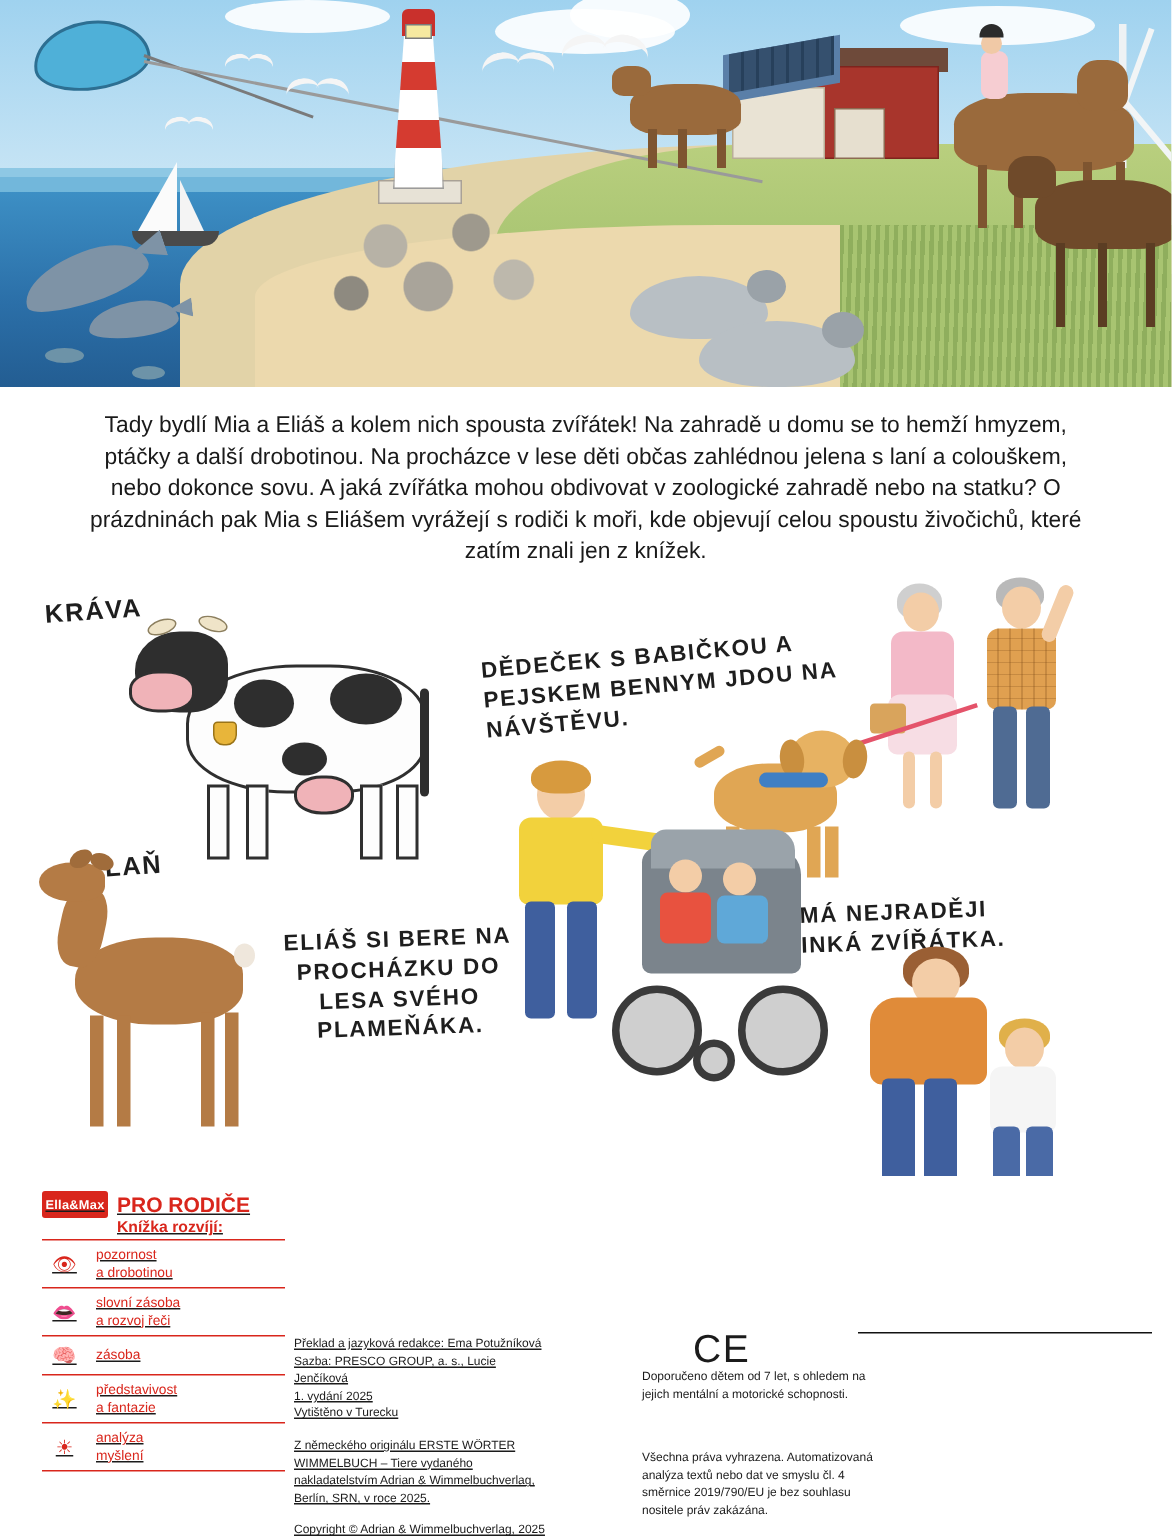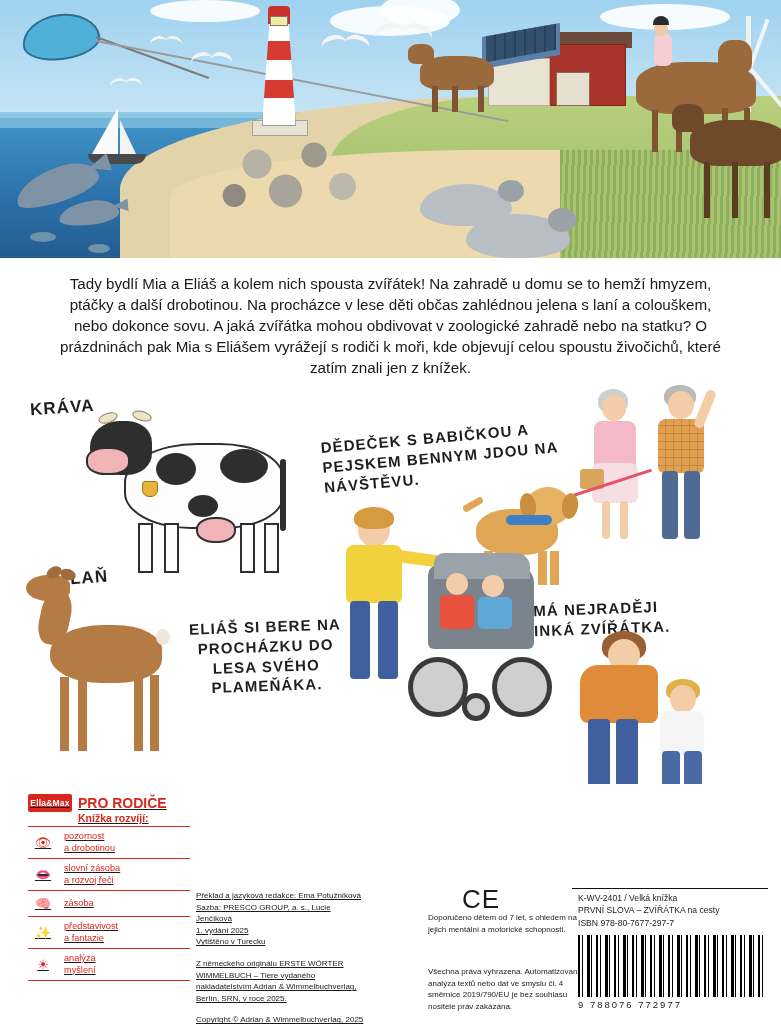--- a/index.html
+++ b/index.html
@@ -506,20 +506,13 @@
     <div style="white-space:pre-line;margin-top:10px;">Copyright © Adrian &amp; Wimmelbuchverlag, 2025
 Illustrations © Max Walther, 2025
 Czech edition © PRESCO GROUP, a. s., 2025</div>
   </div>
 
   <div class="ce">CE</div>
   <div class="warn">Doporučeno dětem od 7 let, s ohledem na jejich mentální a motorické schopnosti.</div>
   <div class="rights">Všechna práva vyhrazena. Automatizovaná analýza textů nebo dat ve smyslu čl. 4 směrnice 2019/790/EU je bez souhlasu nositele práv zakázána.</div>
 
   <div class="hr-top"></div>
-  <div class="isbnbox">
-    <div class="isbn-line">K-WV-2401 / Velká knížka</div>
-    <div class="isbn-line big">PRVNÍ SLOVA – ZVÍŘÁTKA  na cesty</div>
-    <div class="isbn-line">ISBN 978-80-7677-297-7</div>
-    <div class="barcode"></div>
-    <div class="barcode-num">9 788076 772977</div>
-  </div>
 </div>
 
 </body></html>

